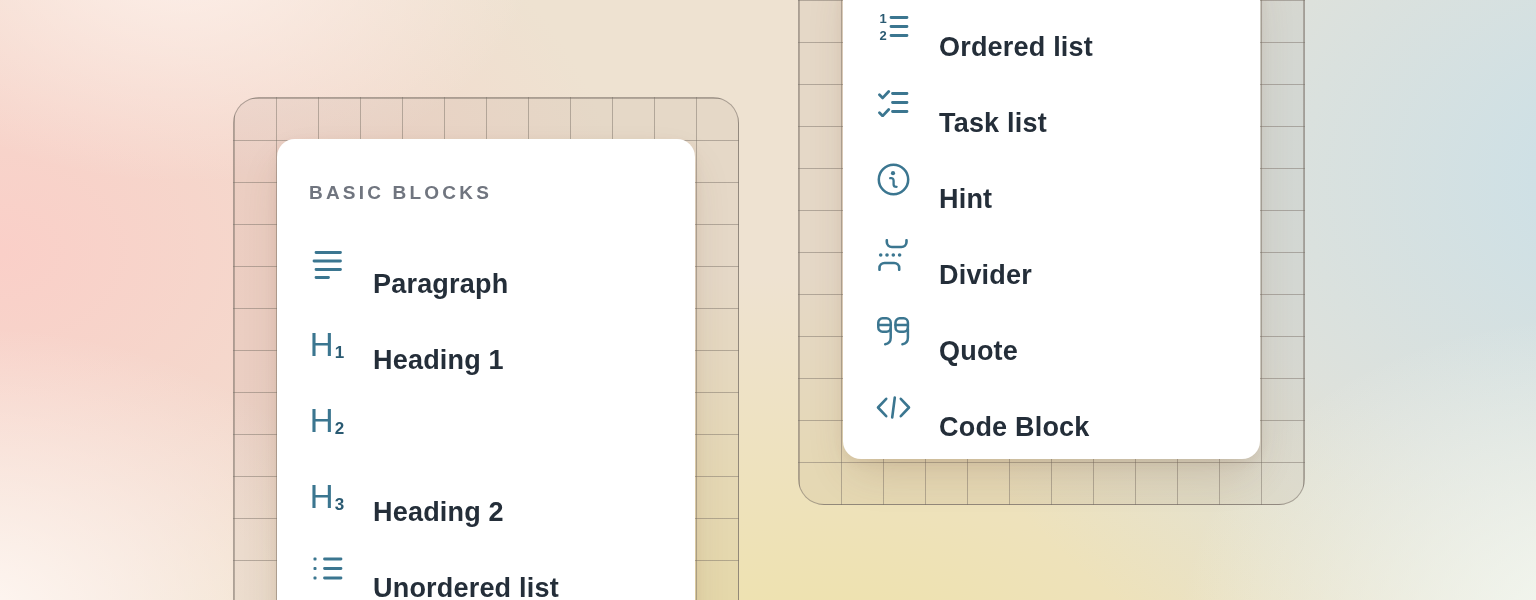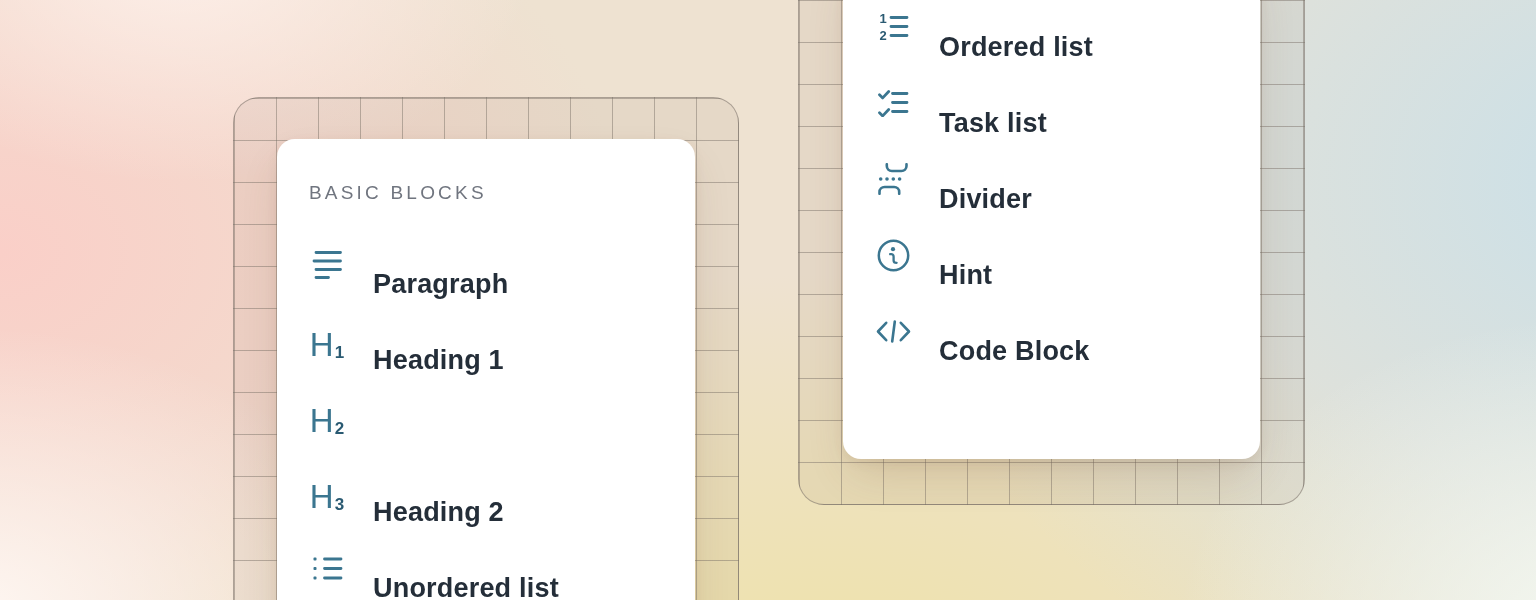--- a/index.html
+++ b/index.html
@@ -37,21 +37,21 @@
     border-radius: 18px;
     box-shadow: 0 20px 45px -10px rgba(110,70,45,0.20), 0 4px 12px rgba(110,70,45,0.07);
     z-index: 2;
   }
   #card-left  { left: 277px; top: 139px; width: 418px; height: 540px; }
   #card-right { left: 843px; top: -43px; width: 417px; height: 502px; }
 
   .card-header {
     margin: 36px 0 0 32px;
     height: 36px; line-height: 36px;
-    font-size: 19px; font-weight: 400;
+    font-size: 19px; font-weight: 700;
     letter-spacing: 3.2px;
     color: var(--section-header-text, #70757f);
   }
   #card-left .menu { margin-top: 15px; }
   #card-right .menu { padding-top: 32px; }
 
   .menu-item {
     display: flex; align-items: center;
     height: 76px; padding-left: 32px;
     cursor: pointer;
@@ -156,43 +156,56 @@
           <path d="M14.5 4.5 H29 M14.5 13.5 H29 M14.5 22.5 H29"></path>
           <path d="M1.5 5.8 L4.7 8.9 L10.7 2.5"></path>
           <path d="M1.5 23.8 L4.7 26.9 L10.7 20.5"></path>
         </svg>
       </span>
       <span class="menu-label">Task list</span>
     </div>
 
     <div class="menu-item">
       <span class="menu-icon">
+        <svg width="33" height="33" viewBox="0 0 33 33" fill="none" stroke="currentColor" stroke-width="2.5" stroke-linecap="round">
+          <circle cx="16.5" cy="16.5" r="14.7"></circle>
+          <circle cx="16" cy="10.2" r="2.1" fill="currentColor" stroke="none"></circle>
+          <path d="M13.2 15.2 C15.5 14.7 16.6 15.7 16.6 17.8 V21.4 C16.6 23 17.6 23.8 19.6 23.8" stroke-width="2.3"></path>
+        </svg>
+      </span>
+      <span class="menu-label">Hint</span>
+    </div>
+
+    <div class="menu-item">
+      <span class="menu-icon">
         <svg width="30" height="32" viewBox="0 0 30 32" fill="none" stroke="currentColor" stroke-width="2.6" stroke-linecap="round">
           <path d="M8.8 1.2 V3 C8.8 5.9 11 8 13.9 8 H23.4 C26.3 8 28.5 5.9 28.5 3 V1.2"></path>
           <path d="M1.5 30.8 V29 C1.5 26.1 3.7 24 6.6 24 H16.1 C19 24 21.2 26.1 21.2 29 V30.8"></path>
           <circle cx="2.7" cy="16" r="1.8" fill="currentColor" stroke="none"></circle>
           <circle cx="9" cy="16" r="1.8" fill="currentColor" stroke="none"></circle>
           <circle cx="15.3" cy="16" r="1.8" fill="currentColor" stroke="none"></circle>
           <circle cx="21.6" cy="16" r="1.8" fill="currentColor" stroke="none"></circle>
         </svg>
       </span>
       <span class="menu-label">Divider</span>
     </div>
 
     <div class="menu-item">
       <span class="menu-icon">
-        <svg width="33" height="33" viewBox="0 0 33 33" fill="none" stroke="currentColor" stroke-width="2.5" stroke-linecap="round">
-          <circle cx="16.5" cy="16.5" r="14.7"></circle>
-          <circle cx="16" cy="10.2" r="2.1" fill="currentColor" stroke="none"></circle>
-          <path d="M13.2 15.2 C15.5 14.7 16.6 15.7 16.6 17.8 V21.4 C16.6 23 17.6 23.8 19.6 23.8" stroke-width="2.3"></path>
-        </svg>
-      </span>
-      <span class="menu-label">Hint</span>
-    </div>
-
+        <svg width="33" height="29" viewBox="0 0 33 29" fill="none" stroke="currentColor" stroke-width="2.5" stroke-linecap="round">
+          <rect x="1.3" y="1.3" width="12.4" height="13.4" rx="4.2"></rect>
+          <path d="M1.3 8 H13.7"></path>
+          <path d="M13.7 11.5 V20.7 C13.7 24.6 11.8 26.6 8.2 27.2"></path>
+          <rect x="18.5" y="1.3" width="12.4" height="13.4" rx="4.2"></rect>
+          <path d="M18.5 8 H30.9"></path>
+          <path d="M30.9 11.5 V20.7 C30.9 24.6 29 26.6 25.4 27.2"></path>
+        </svg>
+      </span>
+      <span class="menu-label">Quote</span>
+    </div>
 
     <div class="menu-item">
       <span class="menu-icon">
         <svg width="35" height="23" viewBox="0 0 35 23" fill="none" stroke="currentColor" stroke-width="2.6" stroke-linecap="round" stroke-linejoin="round">
           <path d="M10.2 2.8 L2 11.5 L10.2 20.2"></path>
           <path d="M24.8 2.8 L33 11.5 L24.8 20.2"></path>
           <path d="M18.8 1.5 L16.2 21.5"></path>
         </svg>
       </span>
       <span class="menu-label">Code Block</span>

